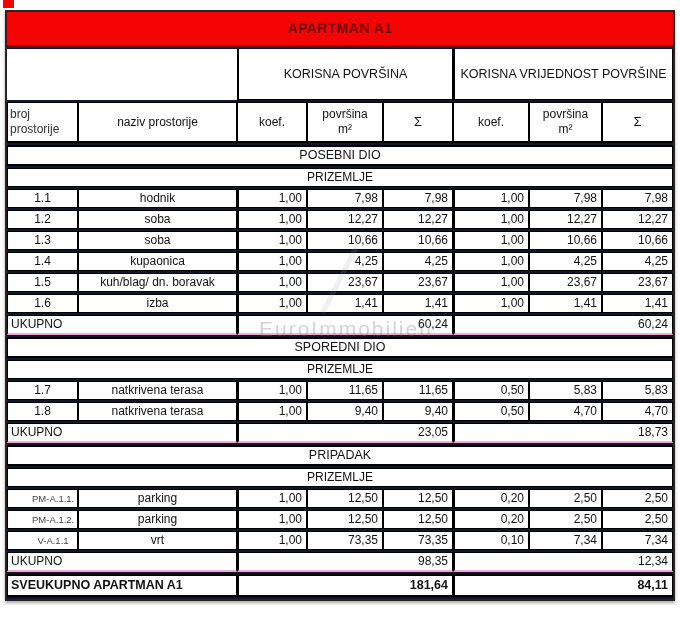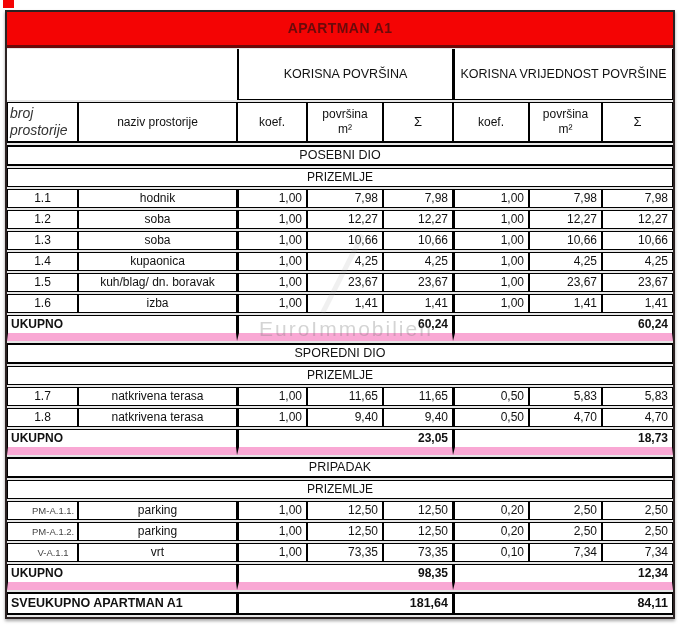--- a/index.html
+++ b/index.html
@@ -11,21 +11,21 @@
     position: relative;
   }
   .corner-mark {
     position: absolute; top: 0; left: 3px;
     width: 11px; height: 8px;
     background: #ee0404;
   }
   .sheet {
     position: absolute; top: 10px; left: 5px;
     width: 666px;
-    background: #e5e5e5;
+    background: #0f172a;
     border: 2px solid #2b2222;
     box-shadow: 0 2px 3px rgba(0,0,0,0.35);
   }
   .banner {
     height: 33px;
     line-height: 33px;
     text-align: center;
     font-weight: bold;
     font-size: 14px;
     letter-spacing: 0.4px;
@@ -67,44 +67,43 @@
   tr.group-row td.gsep { border-left: 2px solid #000; }
   tr.colhead-row td {
     height: 38px;
     text-align: center;
     vertical-align: middle;
     line-height: 1.25;
     border-bottom: 2px solid #000;
   }
   tr.colhead-row td.broj {
     text-align: left;
-    font-size: 14px;
+    font-size: 12px;
     padding-left: 2px;
     color: #333;
-    font-style: italic;
   }
   td.sigma { font-size: 13px; }
   tr.sec td {
     font-weight: normal;
     text-align: center;
     font-size: 12.5px;
     border-top: 2px solid #000;
     border-bottom: 2px solid #000;
   }
   tr.floor td {
     text-align: center;
     border-bottom: 1px solid #000;
   }
   tr.data td.sep, tr.total td.sep, tr.grand td.sep { border-left: 2px solid #000; }
   .ctr { text-align: center; }
   .num { text-align: right; padding-right: 4px; }
   .small-id { font-size: 9.5px; color: #444; padding-left: 24px; }
   tr.total td {
-    font-weight: bold;
-    border-bottom: 8px solid #f9a8d4;
+    font-weight: normal;
+    border-bottom: 2px solid #f9a8d4;
   }
   tr.total td.lbl { text-align: left; padding-left: 3px; }
   tr.grand td {
     font-weight: bold;
     font-size: 12.5px;
     height: 19px; line-height: 19px;
     border-top: 2px solid #000;
     border-bottom: 2px solid #000;
   }
   tr.grand td.lbl { text-align: left; padding-left: 3px; }

